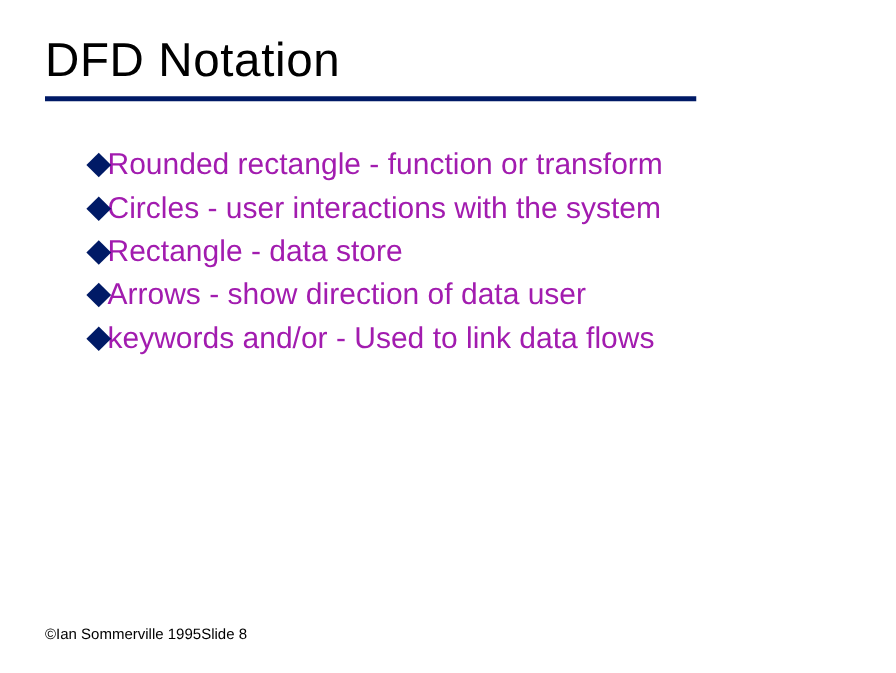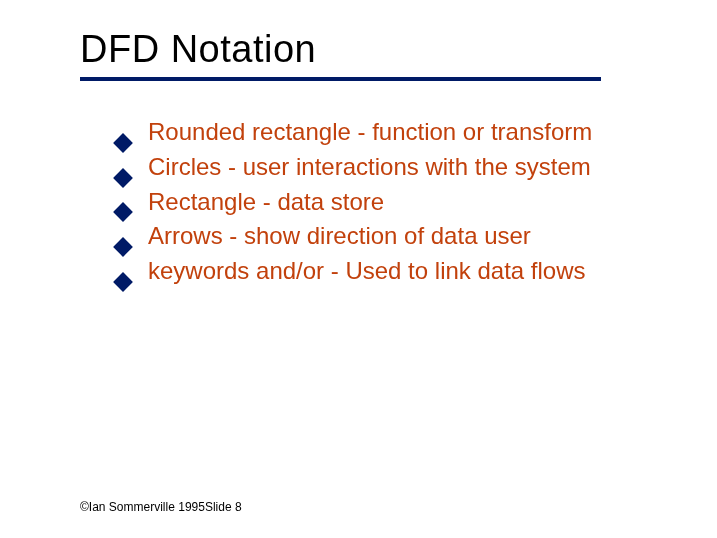--- a/index.html
+++ b/index.html
@@ -2,46 +2,44 @@
 <html><head>
 <meta charset="utf-8">
 <style>
   * { margin: 0; padding: 0; box-sizing: border-box; }
   html, body { width: 717px; height: 538px; background: #fff; font-family: Arial, Helvetica, sans-serif; }
   .slide {
     width: 593px;
     height: 538px;
     position: relative;
     padding: 28px 36px 0 36px;
-    margin-left: 44px;
   }
   .title {
     font-size: 38px;
     font-weight: 400;
     color: #000;
     letter-spacing: 0.5px;
     margin-bottom: 6px;
   }
   .rule {
     border: none;
     border-top: 4px solid #001a66;
     margin-bottom: 34px;
     width: 100%;
   }
   .bullets {
     list-style: none;
     padding-left: 36px;
   }
   .bullets li {
     font-size: 24px;
-    color: #c2410c;
+    color: #a21caf;
     line-height: 1.45;
     display: flex;
-    align-items: flex-end;
-    gap: 18px;
+    align-items: flex-start;
   }
   .bullet-icon {
     width: 14px;
     height: 14px;
     flex: 0 0 14px;
     margin-top: 10px;
     background: #001a66;
     transform: rotate(45deg);
   }
   .footer {

